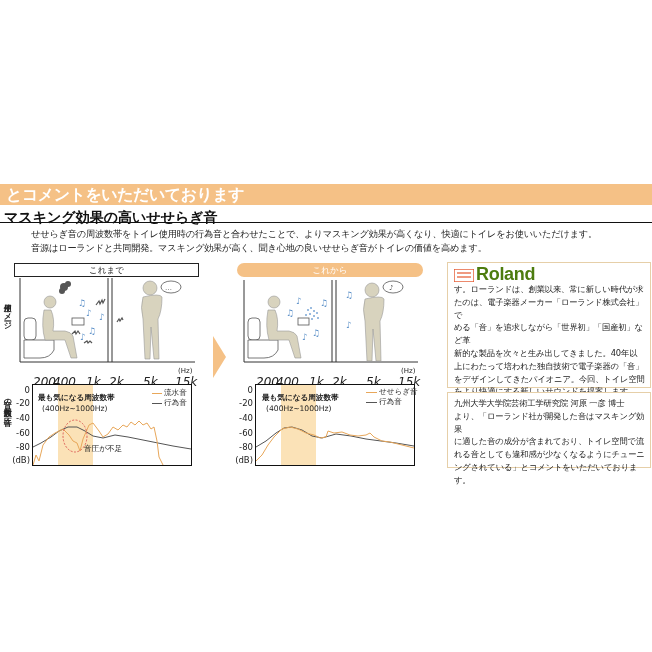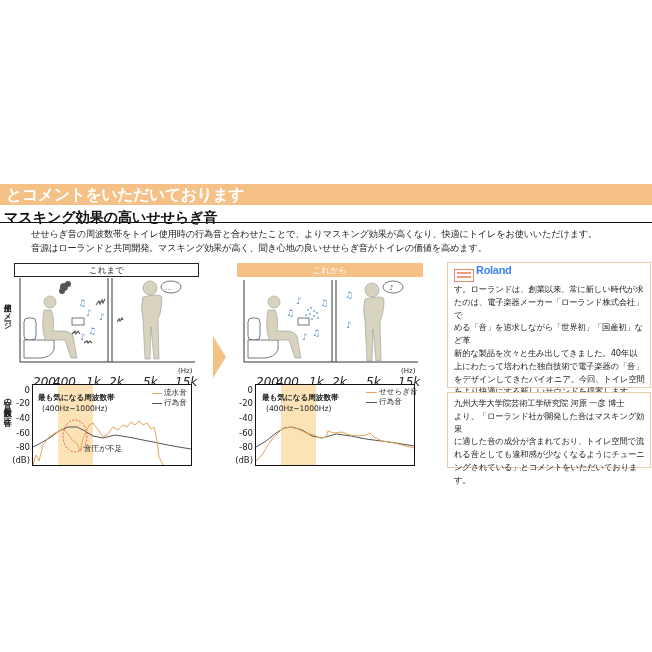--- a/index.html
+++ b/index.html
@@ -7,32 +7,32 @@
          font-family:"DejaVu Sans", sans-serif; color:#222; }
   .abs { position:absolute; }
   .title-bar { left:0; top:184px; width:652px; height:21px; background:#f5c186; }
   .title-text { left:6px; top:184px; font-size:16px; font-weight:bold; color:#ffffff; line-height:21px; letter-spacing:-0.5px; white-space:nowrap; }
   .subtitle { left:4px; top:210px; font-size:14px; font-weight:bold; color:#111; line-height:14px; white-space:nowrap; }
   .rule { left:0; top:222px; width:652px; height:1px; background:#111; }
   .desc { left:4px; font-size:9.2px; color:#222; line-height:12px; white-space:nowrap; letter-spacing:-0.2px;margin-left:27px; }
   .label-before { left:14px; top:263px; width:183px; height:12px; border:1px solid #222; background:#fff;
                   font-size:8.5px; text-align:center; line-height:12px; color:#222; }
   .label-after { left:237px; top:263px; width:186px; height:14px; background:#f5c186;
-                 font-size:8.5px; text-align:center; line-height:14px; color:#fff; }
+                 font-size:8.5px; text-align:center; line-height:14px; color:#fff;border-radius:7px; }
   .vlabel { font-size:8px; line-height:8.5px; width:9px; color:#222; text-align:center; }
   .freq-axis { font-size:12px; color:#222; white-space:nowrap;font-style:italic; }
   .hz { font-size:7px; color:#222; }
   .chart-box { border:1px solid #111; background:#fff; overflow:hidden; }
   .ytick { font-size:8.5px; color:#222; text-align:right; width:22px; }
   .annot { font-size:7.6px; color:#222; white-space:nowrap; font-weight:bold; }
   .annot2 { font-size:7.6px; color:#222; white-space:nowrap; }
   .legend { font-size:7.6px; color:#333; white-space:nowrap; }
   .side-box { border:1px solid #e6cfa8; background:#fff; }
   .side-text { font-size:8.3px; line-height:12.8px; color:#222; letter-spacing:-0.15px; }
-  .roland { font-size:11px; font-weight:bold; color:#3b82f6; font-family:"Liberation Sans", sans-serif; letter-spacing:-0.3px; }
+  .roland { font-size:18px; font-weight:bold; color:#4d7c0f; font-family:"Liberation Sans", sans-serif; letter-spacing:-0.3px; }
 </style>
 </head>
 <body>
 
 <div class="abs title-bar"></div>
 <div class="abs title-text">とコメントをいただいております</div>
 <div class="abs subtitle">マスキング効果の高いせせらぎ音</div>
 <div class="abs rule"></div>
 <div class="abs desc" style="top:228px;">せせらぎ音の周波数帯をトイレ使用時の行為音と合わせたことで、よりマスキング効果が高くなり、快適にトイレをお使いいただけます。</div>
 <div class="abs desc" style="top:242px;text-align:right;">音源はローランドと共同開発。マスキング効果が高く、聞き心地の良いせせらぎ音がトイレの価値を高めます。</div>

